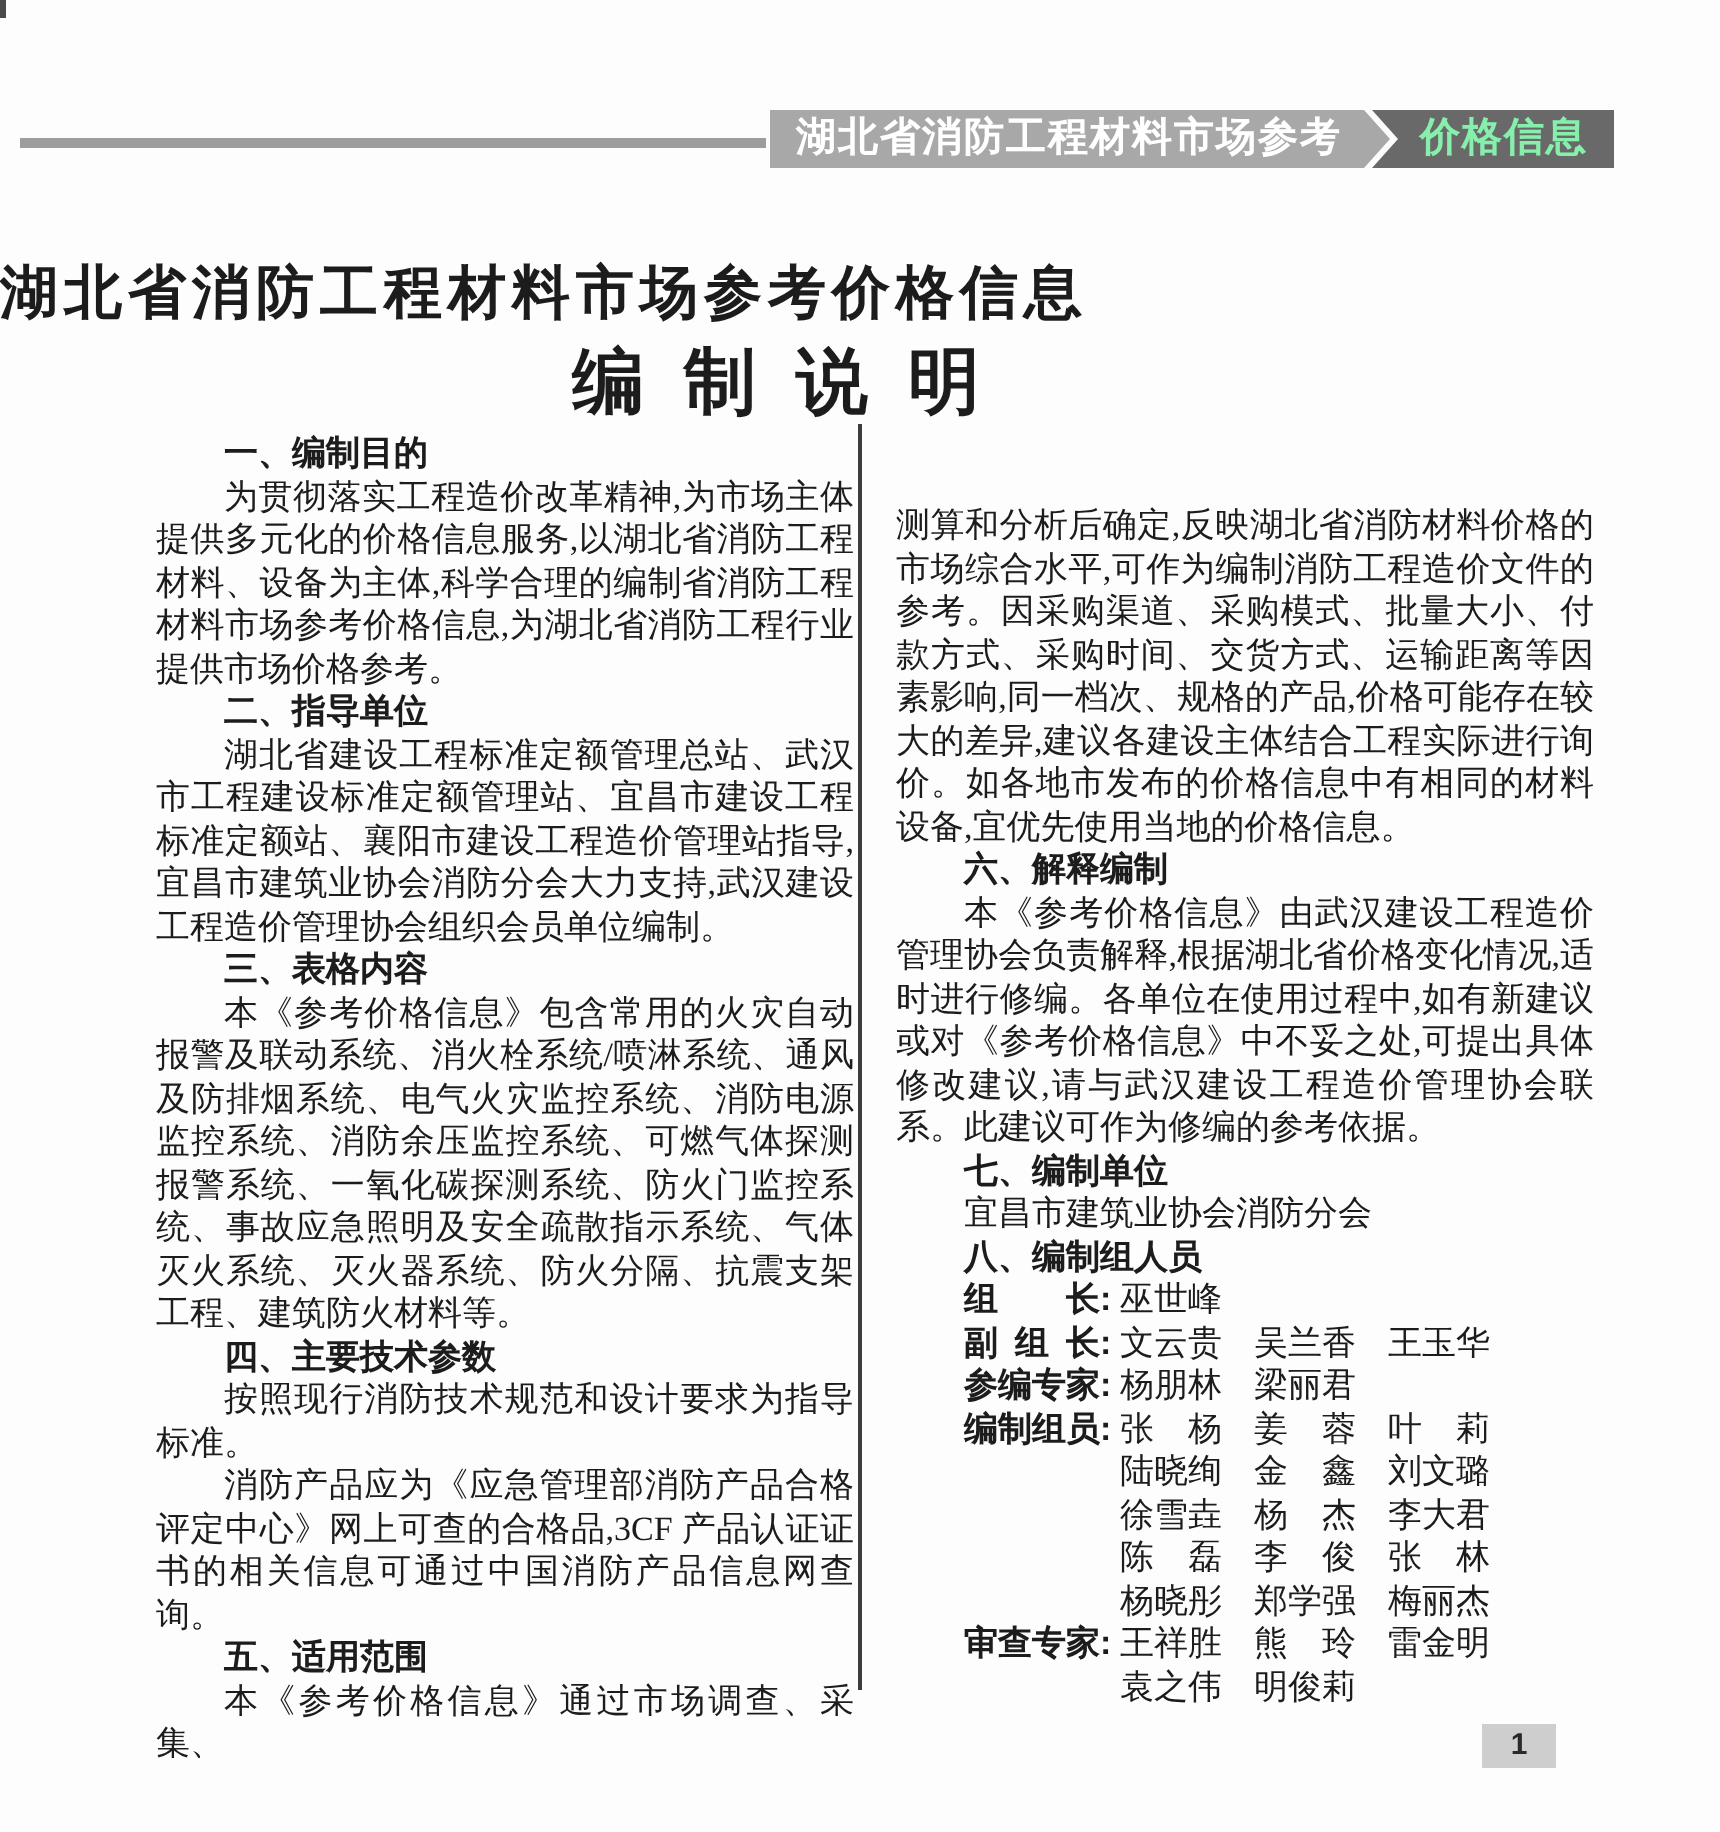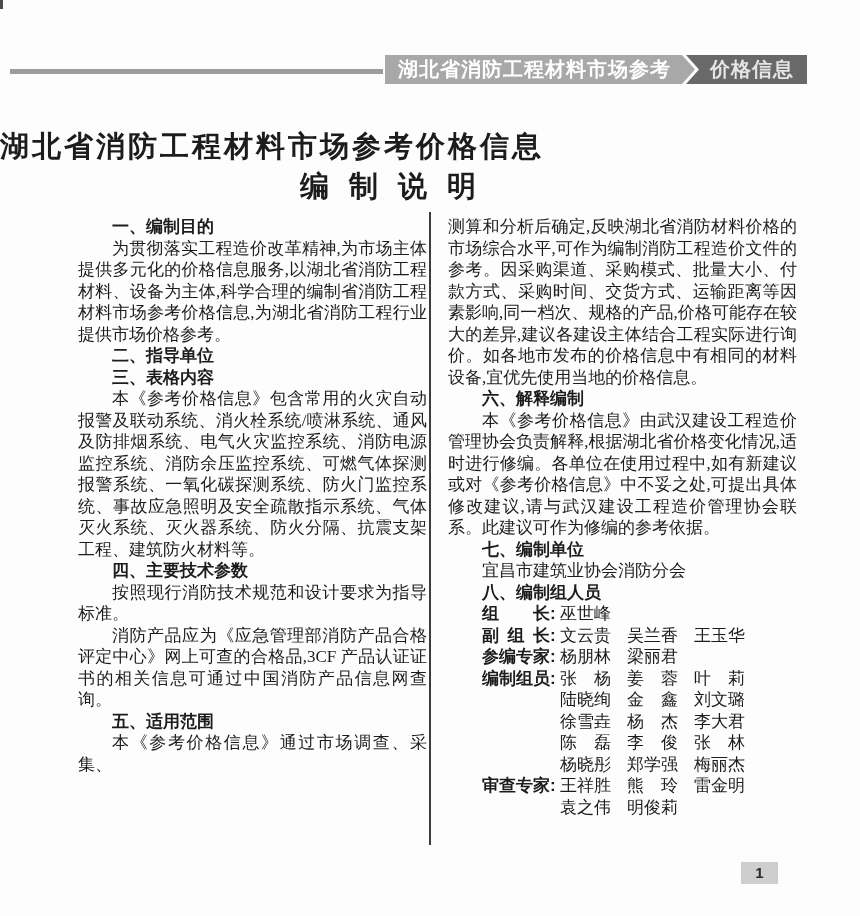--- a/index.html
+++ b/index.html
@@ -9,31 +9,31 @@
   }
   .corner-mark{position:absolute;left:0;top:0;width:3px;height:9px;background:#4a4a4a;}
   .header-rule{position:absolute;left:10px;top:69px;width:373px;height:5px;background:#9d9d9d;}
   .crumbs{position:absolute;left:385px;top:55px;display:flex;height:29px;
           font-family:"Liberation Sans",sans-serif;font-weight:700;font-size:20px;line-height:29px;}
   .crumb-primary{
     background:#a8a8a8;color:#ffffff;padding:0 24px 0 13px;letter-spacing:1px;
     clip-path:polygon(0 0,calc(100% - 13px) 0,100% 50%,calc(100% - 13px) 100%,0 100%);
   }
   .crumb-secondary{
-    background:#696969;color:#e5e5e5;padding:0 13px 0 24px;margin-left:-9px;letter-spacing:1px;
+    background:#696969;color:#86efac;padding:0 13px 0 24px;margin-left:-9px;letter-spacing:1px;
     clip-path:polygon(0 0,100% 0,100% 100%,0 100%,13px 50%);
   }
   .title1{position:absolute;top:127px;left:0;width:860px;
           font-size:29px;font-weight:700;letter-spacing:3px;}
   .title2{position:absolute;top:167px;left:0;width:776px;text-align:center;
-          font-size:29px;font-weight:700;letter-spacing:20px;text-indent:20px;}
+          font-size:36px;font-weight:700;letter-spacing:20px;text-indent:20px;}
   .col{position:absolute;top:216px;width:349px;font-size:17px;line-height:21.5px;
        text-align:justify;text-justify:inter-ideograph;}
   .col-left{left:78px;}
-  .col-right{left:448px;}
+  .col-right{left:448px;margin-top:36px;}
   .divider{position:absolute;left:429px;top:212px;width:2px;height:633px;background:#3c3c3c;}
   .heading{margin:0;font-size:17px;line-height:21.5px;font-weight:700;text-indent:2em;
            font-family:Liberation Sans, sans-serif;}
   .para{margin:0;text-indent:2em;}
   .para.noindent{text-indent:0;}
   .roster-row{white-space:nowrap;}
   .rlabel{display:inline-block;width:68px;margin-left:2em;font-weight:700;
           font-family:"Liberation Sans",sans-serif;
           text-align:justify;text-align-last:justify;vertical-align:top;}
   .rcolon{display:inline-block;width:10px;font-weight:700;
@@ -59,20 +59,21 @@
     <div class="crumb-secondary">价格信息</div>
   </div>
 
   <div class="title1">湖北省消防工程材料市场参考价格信息</div>
   <div class="title2">编制说明</div>
 
   <div class="col col-left">
       <h3 class="heading">一、编制目的</h3>
       <p class="para">为贯彻落实工程造价改革精神,为市场主体提供多元化的价格信息服务,以湖北省消防工程材料、设备为主体,科学合理的编制省消防工程材料市场参考价格信息,为湖北省消防工程行业提供市场价格参考。</p>
       <h3 class="heading">二、指导单位</h3>
+      <p class="para">湖北省建设工程标准定额管理总站、武汉市工程建设标准定额管理站、宜昌市建设工程标准定额站、襄阳市建设工程造价管理站指导,宜昌市建筑业协会消防分会大力支持,武汉建设工程造价管理协会组织会员单位编制。</p>
       <h3 class="heading">三、表格内容</h3>
       <p class="para">本《参考价格信息》包含常用的火灾自动报警及联动系统、消火栓系统/喷淋系统、通风及防排烟系统、电气火灾监控系统、消防电源监控系统、消防余压监控系统、可燃气体探测报警系统、一氧化碳探测系统、防火门监控系统、事故应急照明及安全疏散指示系统、气体灭火系统、灭火器系统、防火分隔、抗震支架工程、建筑防火材料等。</p>
       <h3 class="heading">四、主要技术参数</h3>
       <p class="para">按照现行消防技术规范和设计要求为指导标准。</p>
       <p class="para">消防产品应为《应急管理部消防产品合格评定中心》网上可查的合格品,3CF 产品认证证书的相关信息可通过中国消防产品信息网查询。</p>
       <h3 class="heading">五、适用范围</h3>
       <p class="para">本《参考价格信息》通过市场调查、采集、</p>
     </div>
 
   <div class="divider"></div>

